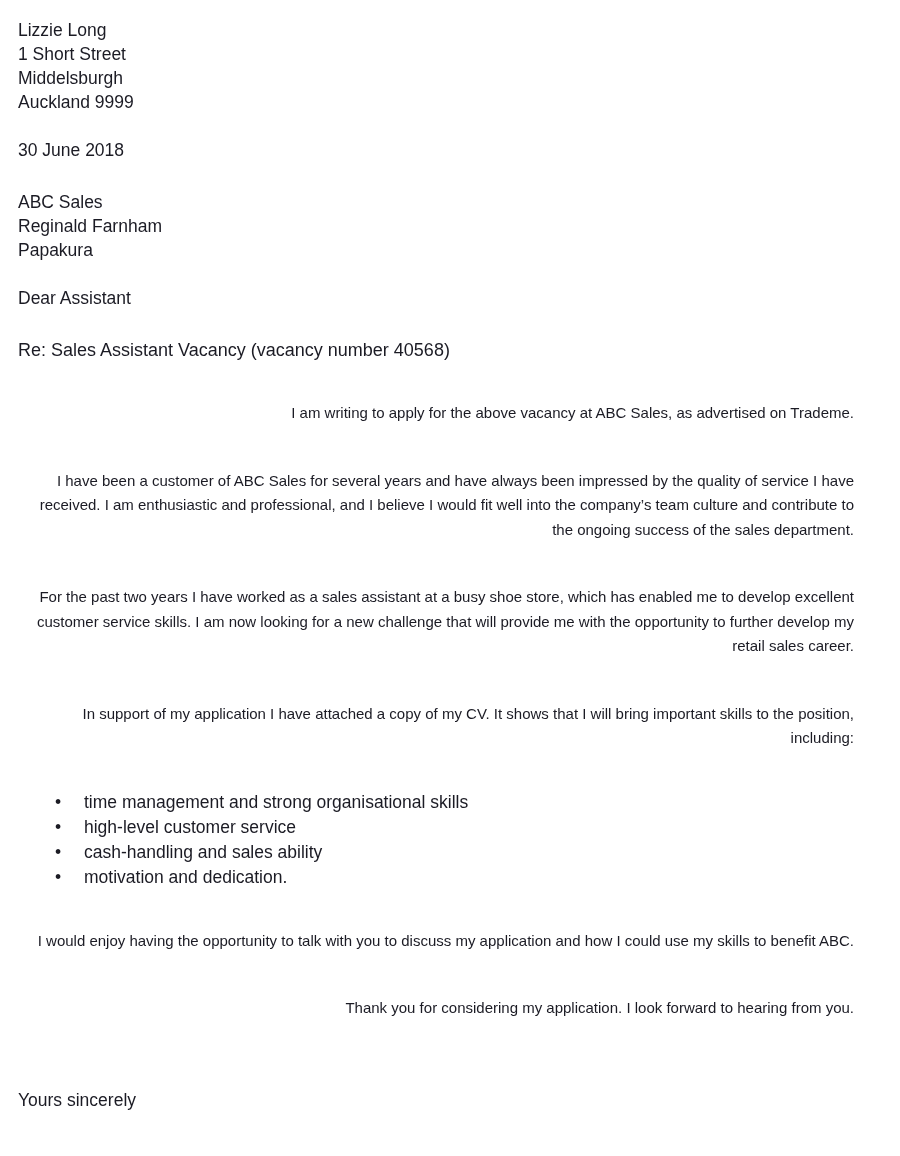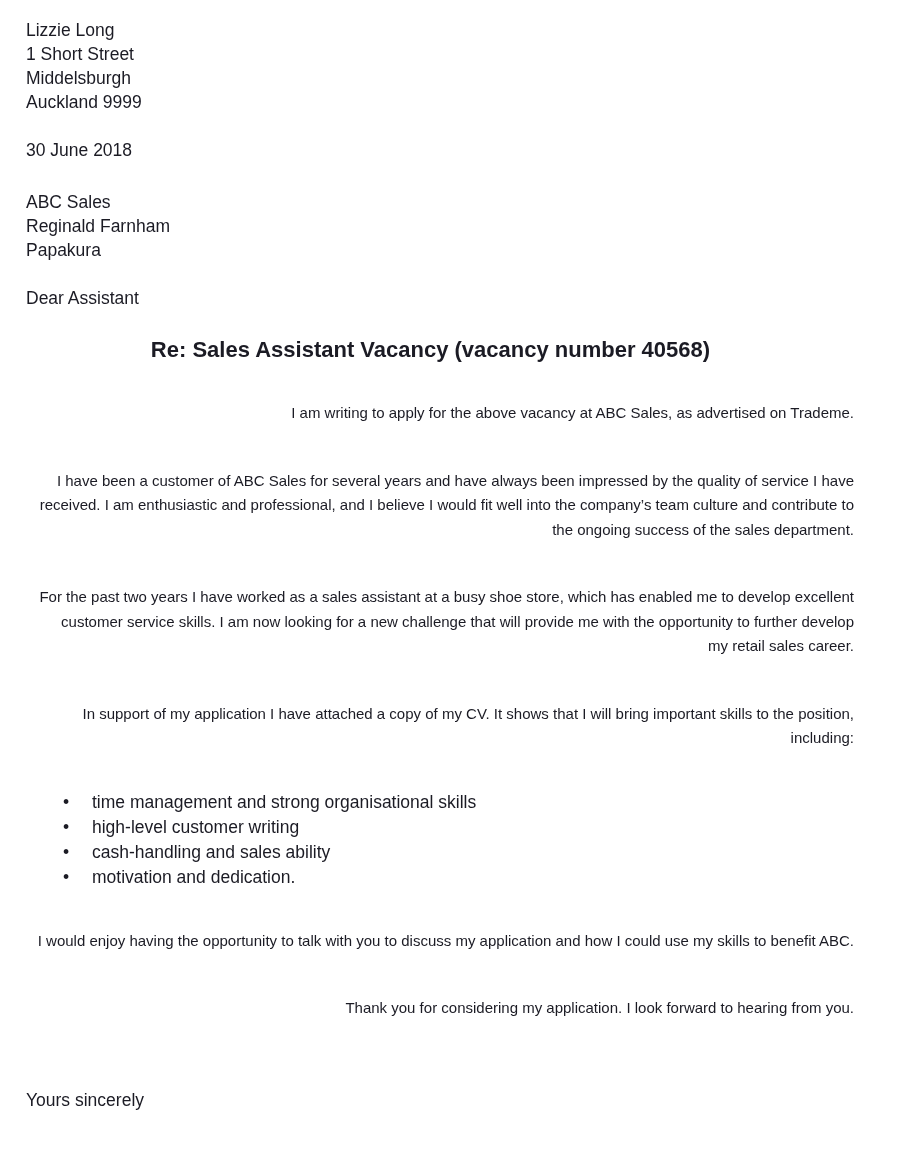--- a/index.html
+++ b/index.html
@@ -14,21 +14,21 @@
     font-family: "Liberation Sans", sans-serif;
     color: #1b1b24;
     -webkit-font-smoothing: antialiased;
   }
   .page {
     position: relative;
     width: 900px;
     height: 1116px;
     background: #ffffff;
     box-sizing: border-box;
-    padding: 18px 35px 0 26px;
+    padding: 18px 35px 0 18px;
     overflow: hidden;
   }
   .letter {
     font-size: 17.5px;
     line-height: 24px;
   }
   .addr-block {
     margin: 0;
   }
   .addr-line {
@@ -39,23 +39,23 @@
   .spacer-md { height: 28px; }
   .spacer-lg { height: 44px; }
   .spacer-xl { height: 56px; }
 
   .date-line { display: block; }
 
   .salutation { display: block; }
 
   .subject {
     display: block;
-    text-align: center;
-    font-weight: bold;
-    font-size: 22px;
+    text-align: left;
+    font-weight: normal;
+    font-size: 18px;
     padding-right: 30px;
   }
 
   p.para {
     margin: 11px;
     font-size: 15px;
     line-height: 24.5px;
     max-width: 845px;
     text-align: right;
   }
@@ -131,21 +131,21 @@
 
     <div class="spacer-md"></div>
 
     <ul class="skills">
       <li>
         <span class="bullet">•</span>
         <span>time management and strong organisational skills</span>
       </li>
       <li>
         <span class="bullet">•</span>
-        <span>high-level customer writing</span>
+        <span>high-level customer service</span>
       </li>
       <li>
         <span class="bullet">•</span>
         <span>cash-handling and sales ability</span>
       </li>
       <li>
         <span class="bullet">•</span>
         <span>motivation and dedication.</span>
       </li>
     </ul>

